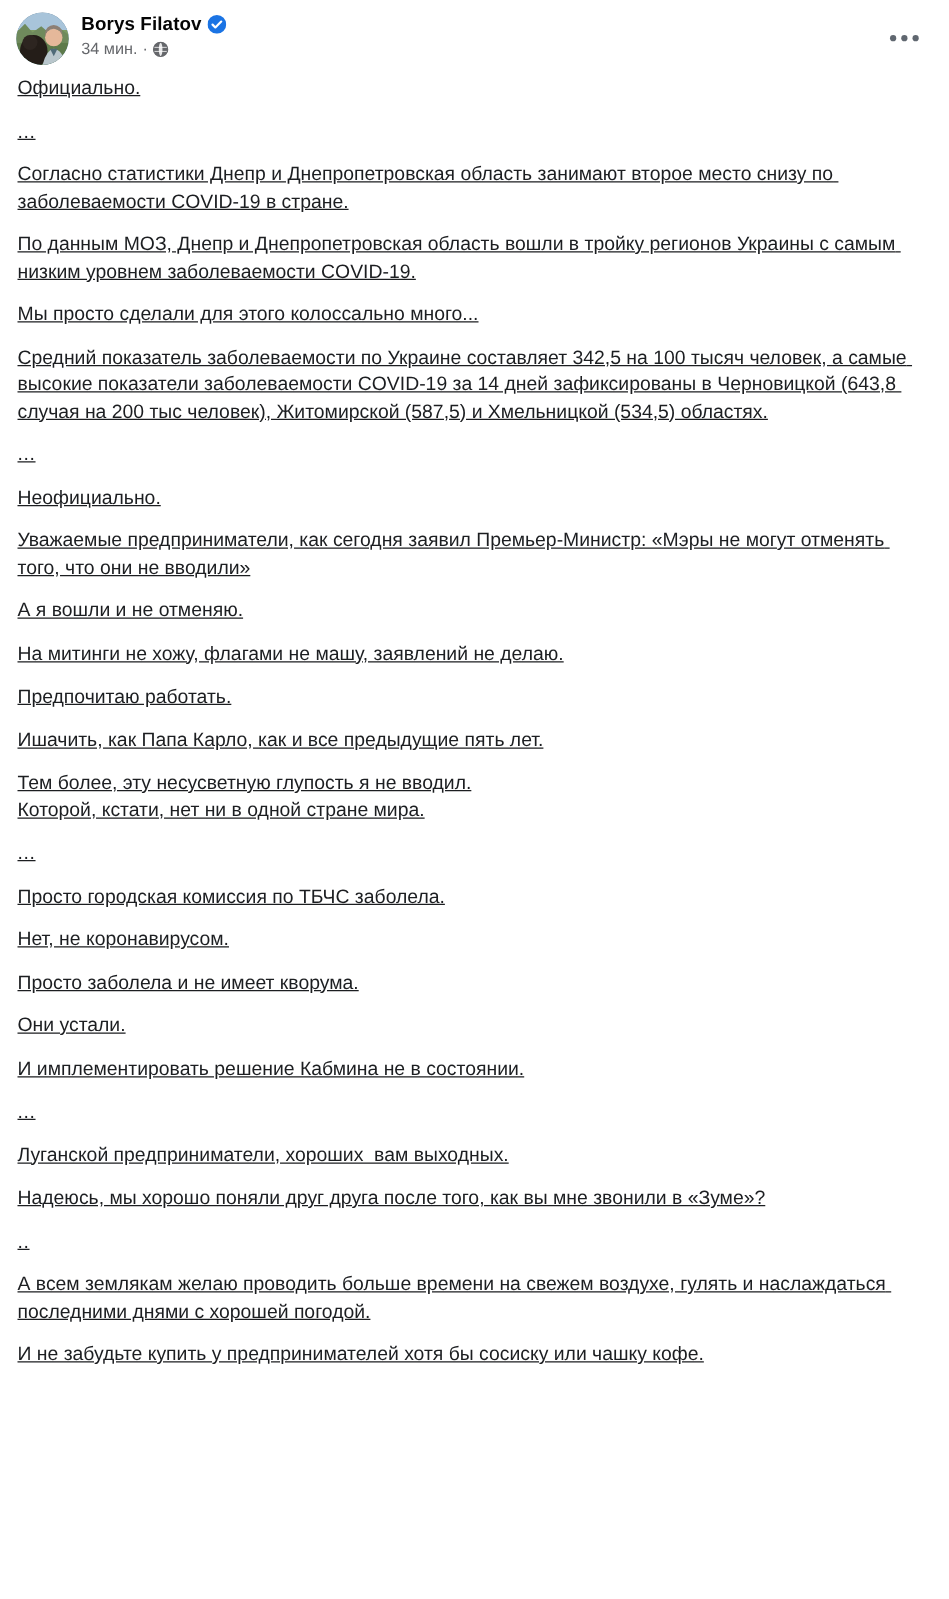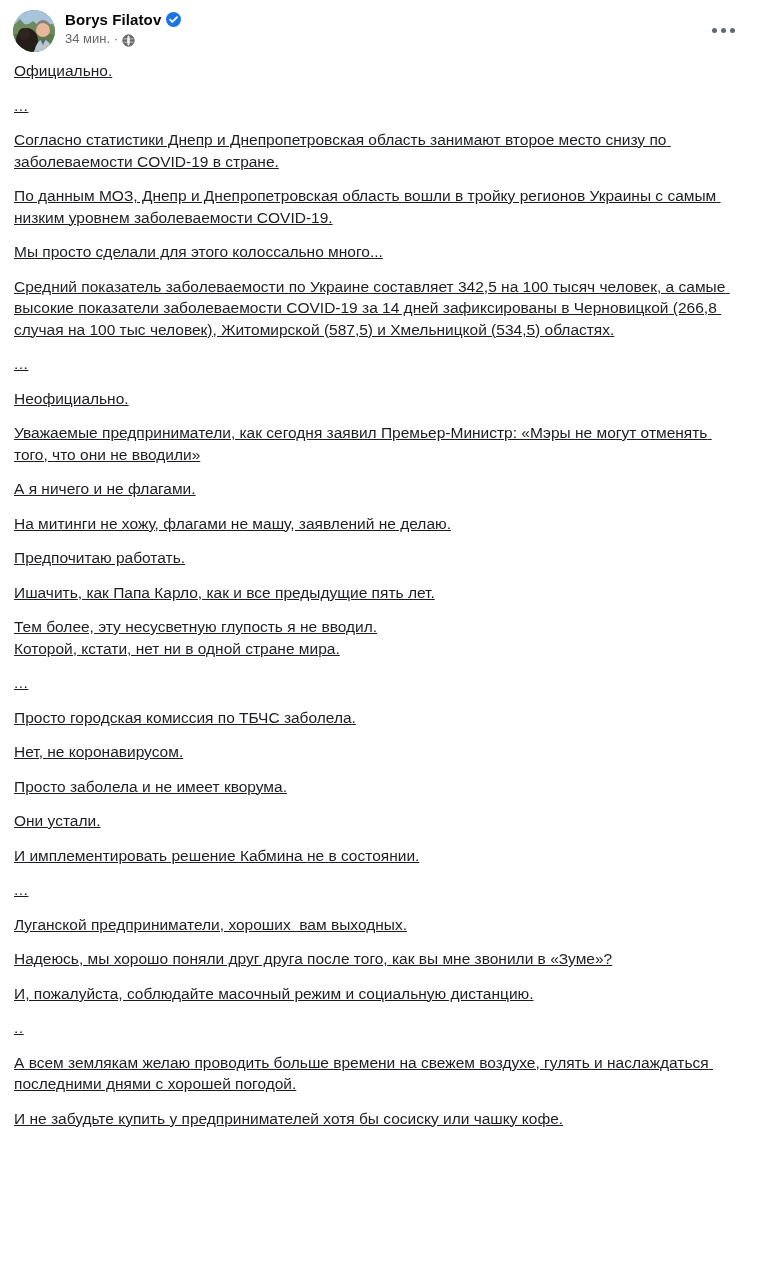--- a/index.html
+++ b/index.html
@@ -62,21 +62,21 @@
   }
   .verified-badge {
     margin-left: 5px;
     display: inline-flex;
     align-items: center;
   }
   .verified-badge svg { display: block; }
 
   .meta-line {
     display: flex;
-    align-items: flex-end;
+    align-items: center;
     margin-top: 2px;
     font-size: 13px;
     color: #65676b;
     line-height: 16px;
   }
   .meta-dot {
     margin: 0 4px;
     color: #65676b;
     font-size: 13px;
   }
@@ -182,38 +182,37 @@
     </div>
 
   </div>
 
   <div class="post-body" id="post-body">
       <p class="para">Официально.</p>
       <p class="para sep">...</p>
       <p class="para">Согласно статистики Днепр и Днепропетровская область занимают второе место снизу по заболеваемости COVID-19 в стране.</p>
       <p class="para">По данным МОЗ, Днепр и Днепропетровская область вошли в тройку регионов Украины с самым низким уровнем заболеваемости COVID-19.</p>
       <p class="para">Мы просто сделали для этого колоссально много...</p>
-      <p class="para">Средний показатель заболеваемости по Украине составляет 342,5 на 100 тысяч человек, а самые высокие показатели заболеваемости COVID-19 за 14 дней зафиксированы в Черновицкой (266,8 случая на 100 тыс человек), Житомирской (587,5) и Хмельницкой (534,5) областях.</p>
+      <p class="para">Средний показатель заболеваемости по Украине составляет 342,5 на 100 тысяч человек, а самые высокие показатели заболеваемости COVID-19 за 14 дней зафиксированы в Черновицкой (643,8 случая на 200 тыс человек), Житомирской (587,5) и Хмельницкой (534,5) областях.</p>
       <p class="para sep">...</p>
       <p class="para">Неофициально.</p>
       <p class="para">Уважаемые предприниматели, как сегодня заявил Премьер-Министр: «Мэры не могут отменять того, что они не вводили»</p>
-      <p class="para">А я ничего и не флагами.</p>
+      <p class="para">А я вошли и не отменяю.</p>
       <p class="para">На митинги не хожу, флагами не машу, заявлений не делаю.</p>
       <p class="para">Предпочитаю работать.</p>
       <p class="para">Ишачить, как Папа Карло, как и все предыдущие пять лет.</p>
       <p class="para">Тем более, эту несусветную глупость я не вводил.
 Которой, кстати, нет ни в одной стране мира.</p>
       <p class="para sep">...</p>
       <p class="para">Просто городская комиссия по ТБЧС заболела.</p>
       <p class="para">Нет, не коронавирусом.</p>
       <p class="para">Просто заболела и не имеет кворума.</p>
       <p class="para">Они устали.</p>
       <p class="para">И имплементировать решение Кабмина не в состоянии.</p>
       <p class="para sep">...</p>
       <p class="para">Луганской предприниматели, хороших  вам выходных.</p>
       <p class="para">Надеюсь, мы хорошо поняли друг друга после того, как вы мне звонили в «Зуме»?</p>
-      <p class="para">И, пожалуйста, соблюдайте масочный режим и социальную дистанцию.</p>
       <p class="para sep">..</p>
       <p class="para">А всем землякам желаю проводить больше времени на свежем воздухе, гулять и наслаждаться последними днями с хорошей погодой.</p>
       <p class="para">И не забудьте купить у предпринимателей хотя бы сосиску или чашку кофе.</p>
     </div>
 
 </div>
 
 </body></html>

